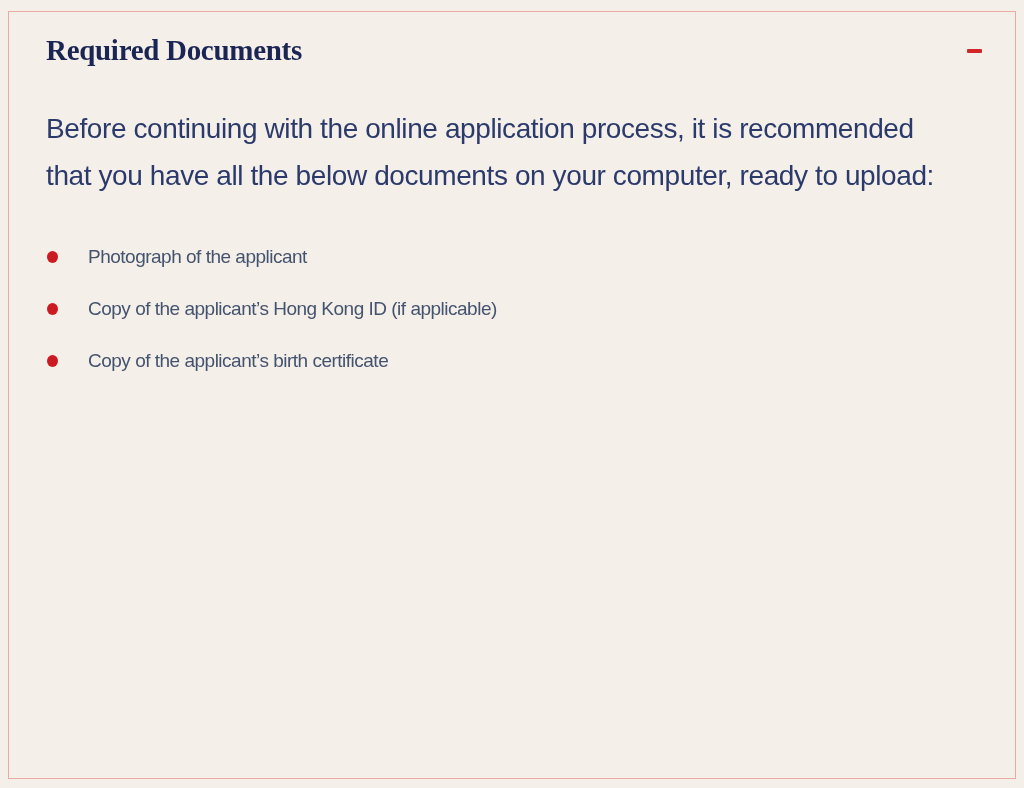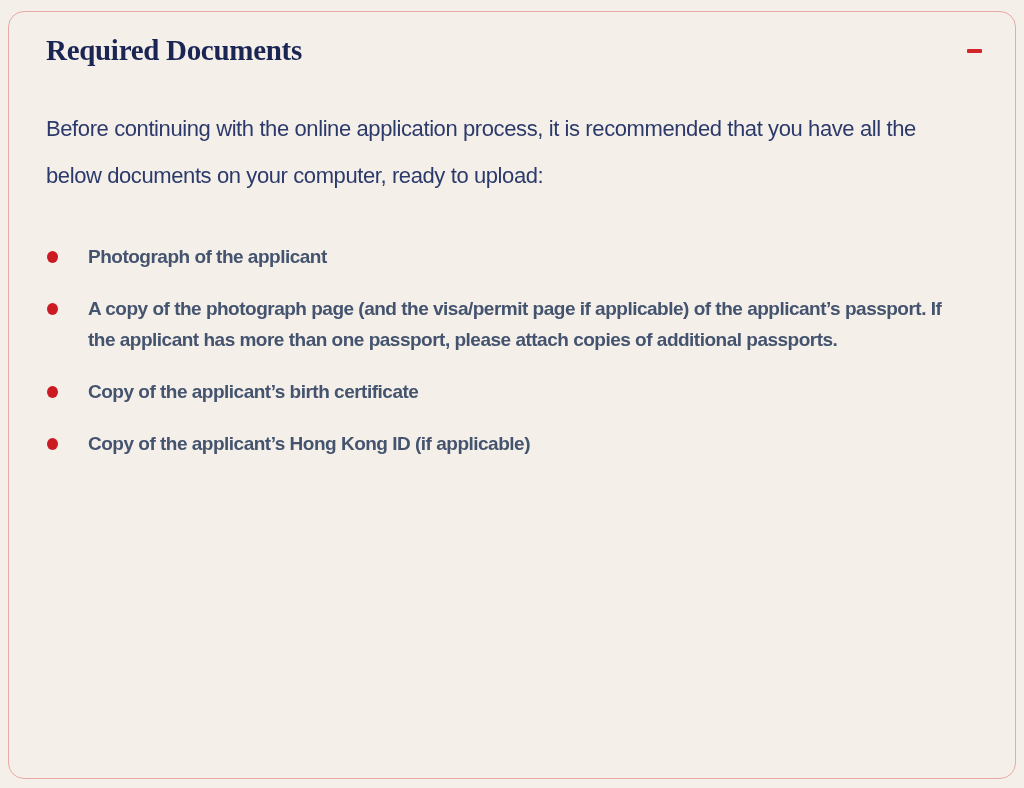--- a/index.html
+++ b/index.html
@@ -4,21 +4,21 @@
 <style>
   :root{
     --bg:#f4efe9;
     --border:#e9aaa4;
     --heading:#1b2553;
     --intro:#2c3a6b;
     --body:#44536e;
     --bullet:#cb1a22;
     --minus:#d2262b;
   }
-  *{margin:0;padding:0;box-sizing:border-box;border-radius:16px;}
+  *{margin:0;padding:0;box-sizing:border-box;}
   html,body{width:1024px;height:788px;overflow:hidden;}
   body{
     background:var(--bg);
     font-family:"Liberation Sans",sans-serif;
   }
   .accordion-panel{
     position:absolute;
     left:8px;
     top:11px;
     width:1008px;
@@ -52,21 +52,21 @@
   .minus-bar{
     display:block;
     width:15px;
     height:4px;
     border-radius:1px;
     background:var(--minus);
   }
   .intro-text{
     margin-top:38px;
     max-width:900px;
-    font-size:22px;
+    font-size:28px;
     line-height:47px;
     letter-spacing:-0.4px;
     color:var(--intro);
   }
   .doc-list{
     list-style:none;
     margin-top:42px;
   }
   .doc-list li{
     position:relative;
@@ -74,21 +74,20 @@
     max-width:912px;
     font-size:19px;
     line-height:31px;
     letter-spacing:-0.5px;
     color:var(--body);
     margin-bottom:21px;
   }
   .doc-list .li-text{
     display:inline-block;
     max-width:862px;
-    font-weight:bold;
   }
   .bullet{
     position:absolute;
     left:1px;
     top:10px;
     width:11px;
     height:12px;
     border-radius:50%;
     background:var(--bullet);
   }
@@ -101,17 +100,16 @@
     <h2 class="accordion-title">Required Documents</h2>
     <button class="collapse-btn" aria-label="Collapse section">
       <span class="minus-bar"></span>
     </button>
   </div>
 
   <p class="intro-text">Before continuing with the online application process, it is recommended that you have all the below documents on your computer, ready to upload:</p>
 
   <ul class="doc-list" id="doc-list">
       <li><span class="bullet"></span><span class="li-text">Photograph of the applicant</span></li>
-      <li><span class="bullet"></span><span class="li-text">A copy of the photograph page (and the visa/permit page if applicable) of the applicant’s passport. If the applicant has more than one passport, please attach copies of additional passports.</span></li>
+      <li><span class="bullet"></span><span class="li-text">Copy of the applicant’s Hong Kong ID (if applicable)</span></li>
       <li><span class="bullet"></span><span class="li-text">Copy of the applicant’s birth certificate</span></li>
-      <li><span class="bullet"></span><span class="li-text">Copy of the applicant’s Hong Kong ID (if applicable)</span></li>
     </ul>
 </section>
 
 </body></html>

